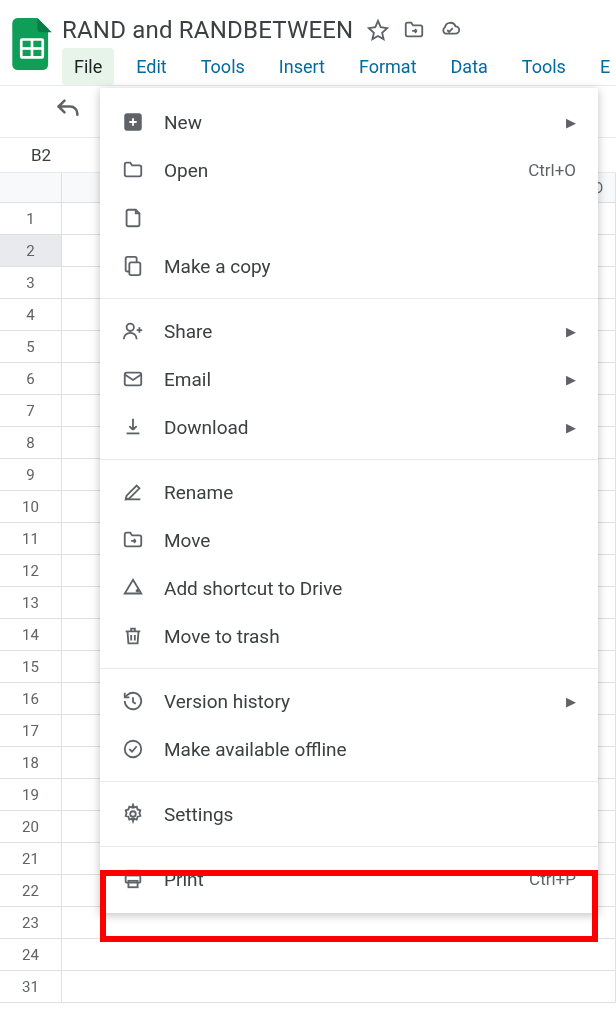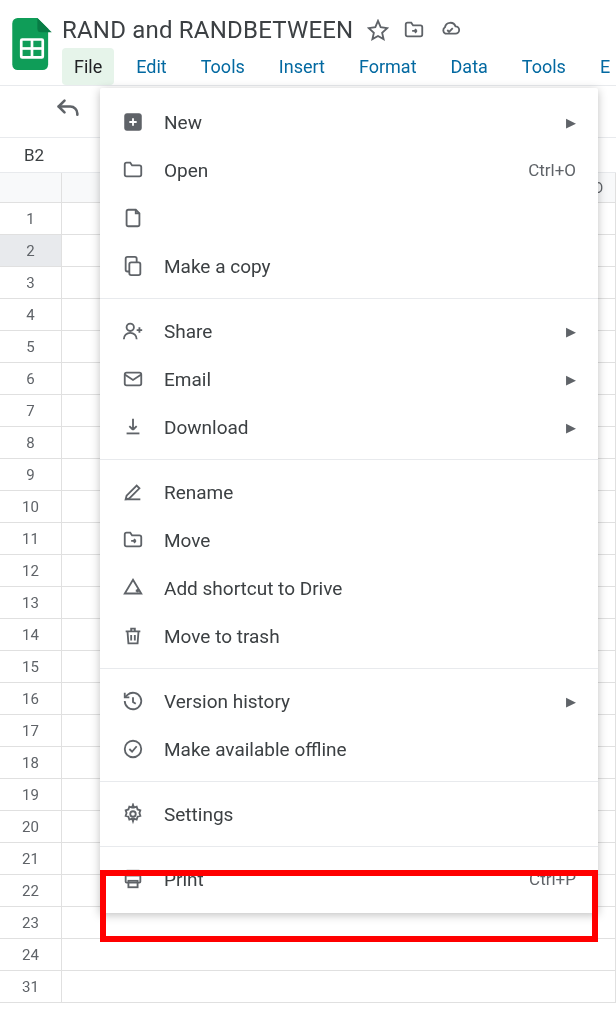--- a/index.html
+++ b/index.html
@@ -69,21 +69,21 @@
     .toolbar .undo svg { width:28px; height:28px; }
     .namebox-row {
       display:flex;
       align-items:center;
       border-top: 1px solid #e8eaed;
       border-bottom: 1px solid #e8eaed;
       height: 36px;
     }
     .namebox {
       width: 72px;
-      padding-left: 24px;
+      padding-left: 31px;
       font-size: 17px;
       color:#3c4043;
     }
     .columns-row {
       display:flex;
       height: 30px;
       border-bottom: 1px solid #e0e0e0;
       background:#f8f9fa;
     }
     .corner { width:62px; border-right:1px solid #e0e0e0; background:#f8f9fa; }

